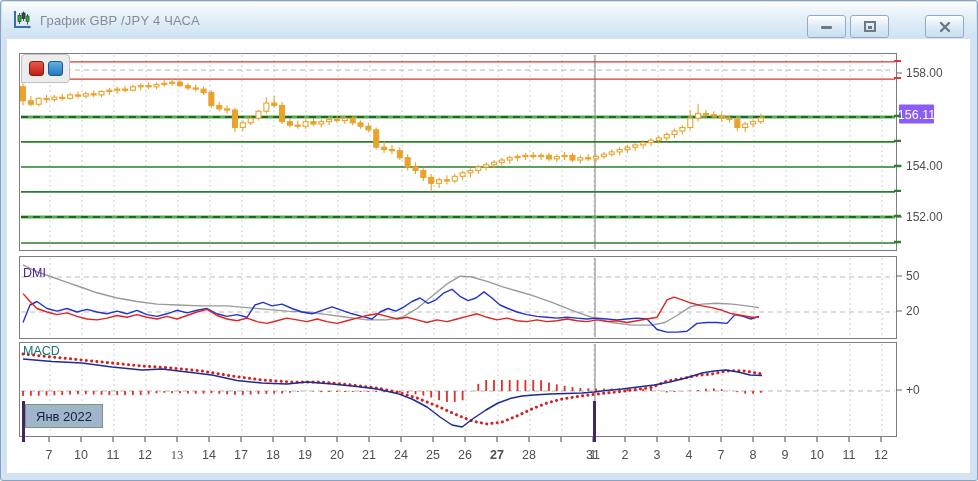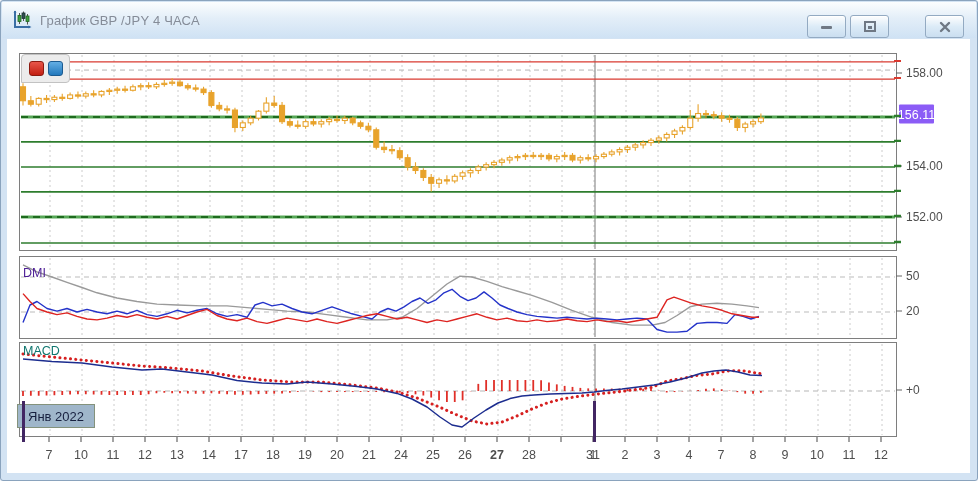--- a/index.html
+++ b/index.html
@@ -463,21 +463,21 @@
 
   <div id="toolbox">
     <div class="sqbtn" id="sq-red"></div>
     <div class="sqbtn" id="sq-blue"></div>
   </div>
 
   <span class="panel-tag" style="left:22px;top:265px;color:#4c1d95;text-align:right;">DMI</span>
   <span class="panel-tag" style="left:22px;top:343px;color:#0f766e;">MACD</span>
 
   <div class="month-bar" style="left:21px;top:400px;height:41px;"></div>
-  <div class="month-box" style="left:16px;top:403px;text-align:center;">
+  <div class="month-box" style="left:24px;top:403px;text-align:center;">
       <span>Янв 2022</span>
     </div>
   <div class="month-bar" style="left:592px;top:400px;height:41px;"></div>
 
   <div id="price-box" style="top: 113px;">156.11</div>
 
   <div id="axis-right"></div>
   <div id="axis-bottom"></div>
   <svg id="ticksvg" width="978" height="481">
       <line x1="895" y1="72" x2="901" y2="72" stroke="#666" stroke-width="1.2"></line>
@@ -525,21 +525,21 @@
 <span class="axis-label" style="left: 905px; top: 72px;">158.00</span>
     <span class="axis-label" style="left: 905px; top: 165px;">154.00</span>
     <span class="axis-label" style="left: 905px; top: 216px;">152.00</span>
     <span class="axis-label" style="left: 905px; top: 275px;">50</span>
     <span class="axis-label" style="left: 905px; top: 310px;">20</span>
     <span class="axis-label" style="left: 905px; top: 389px;">+0</span>
     <span class="day-label" style="left: 48px;">7</span>
     <span class="day-label" style="left: 80px;">10</span>
     <span class="day-label" style="left: 112px;">11</span>
     <span class="day-label" style="left: 144px;">12</span>
-    <span class="day-label" style="left: 176px;">13</span>
+    <span class="day-label" style="left: 176px; font-family: Liberation Serif, serif;">13</span>
     <span class="day-label" style="left: 208px;">14</span>
     <span class="day-label" style="left: 240px;">17</span>
     <span class="day-label" style="left: 272px;">18</span>
     <span class="day-label" style="left: 304px;">19</span>
     <span class="day-label" style="left: 336px;">20</span>
     <span class="day-label" style="left: 368px;">21</span>
     <span class="day-label" style="left: 400px;">24</span>
     <span class="day-label" style="left: 432px;">25</span>
     <span class="day-label" style="left: 464px;">26</span>
     <span class="day-label" style="left: 496px; font-weight: bold;">27</span>

